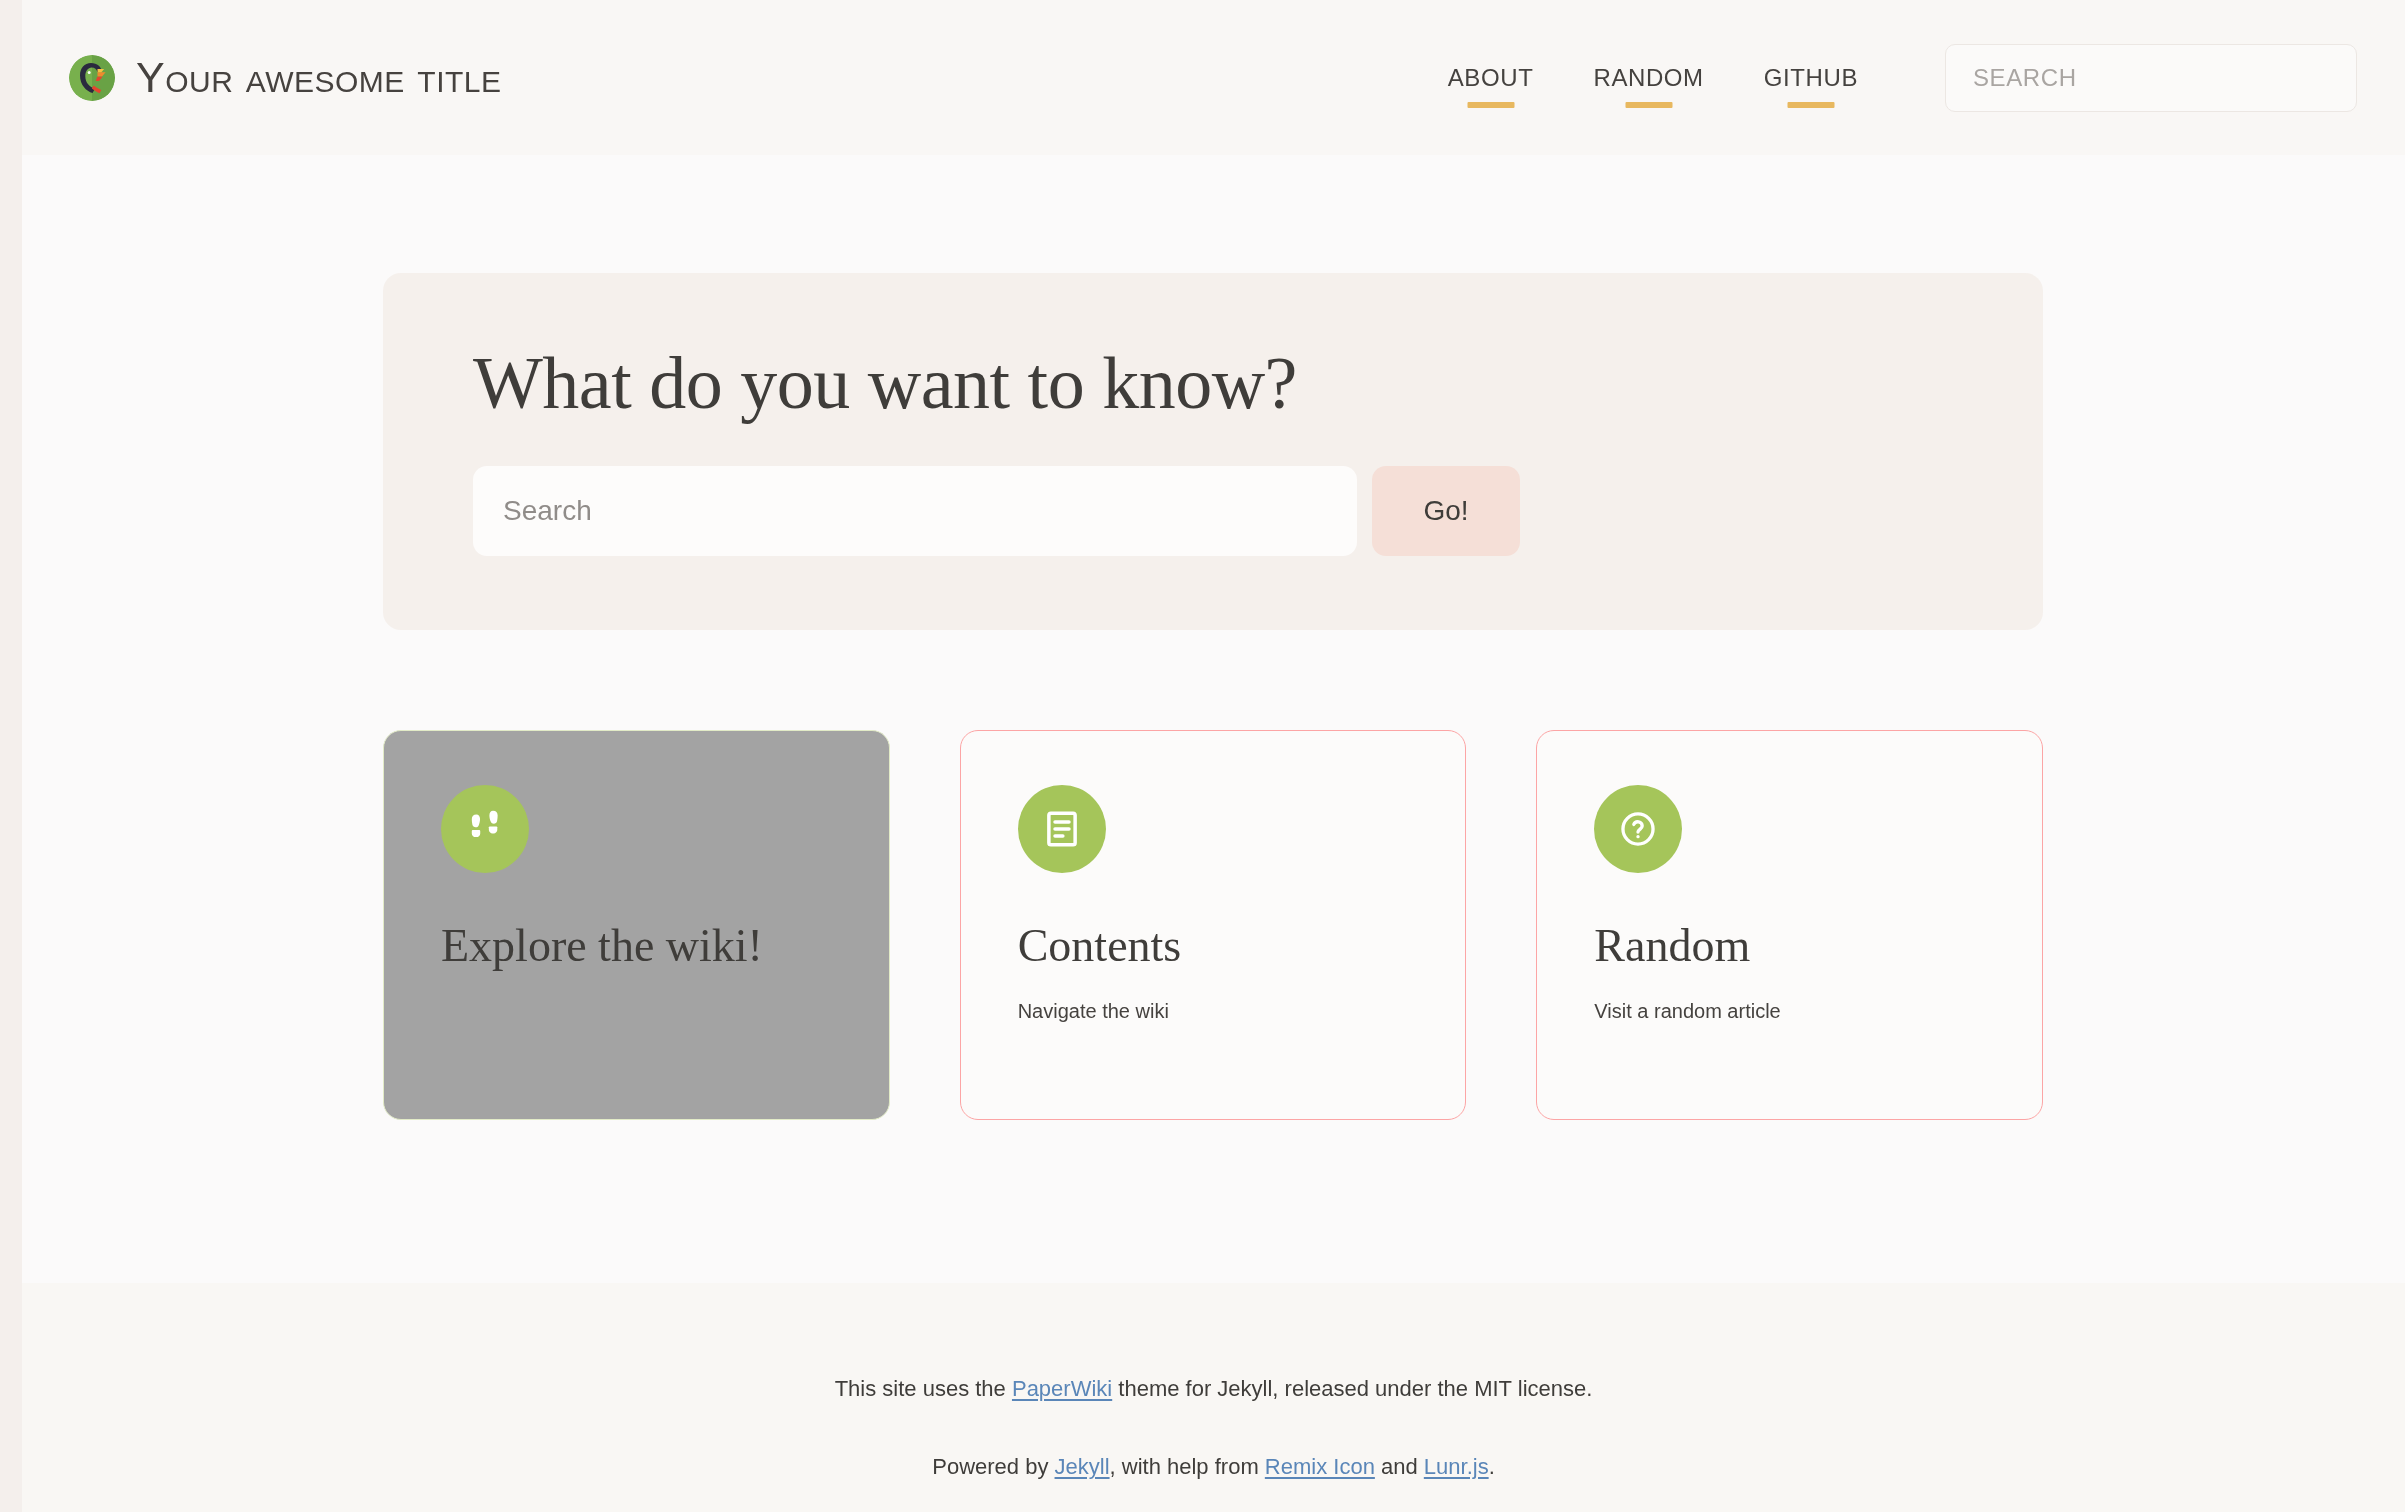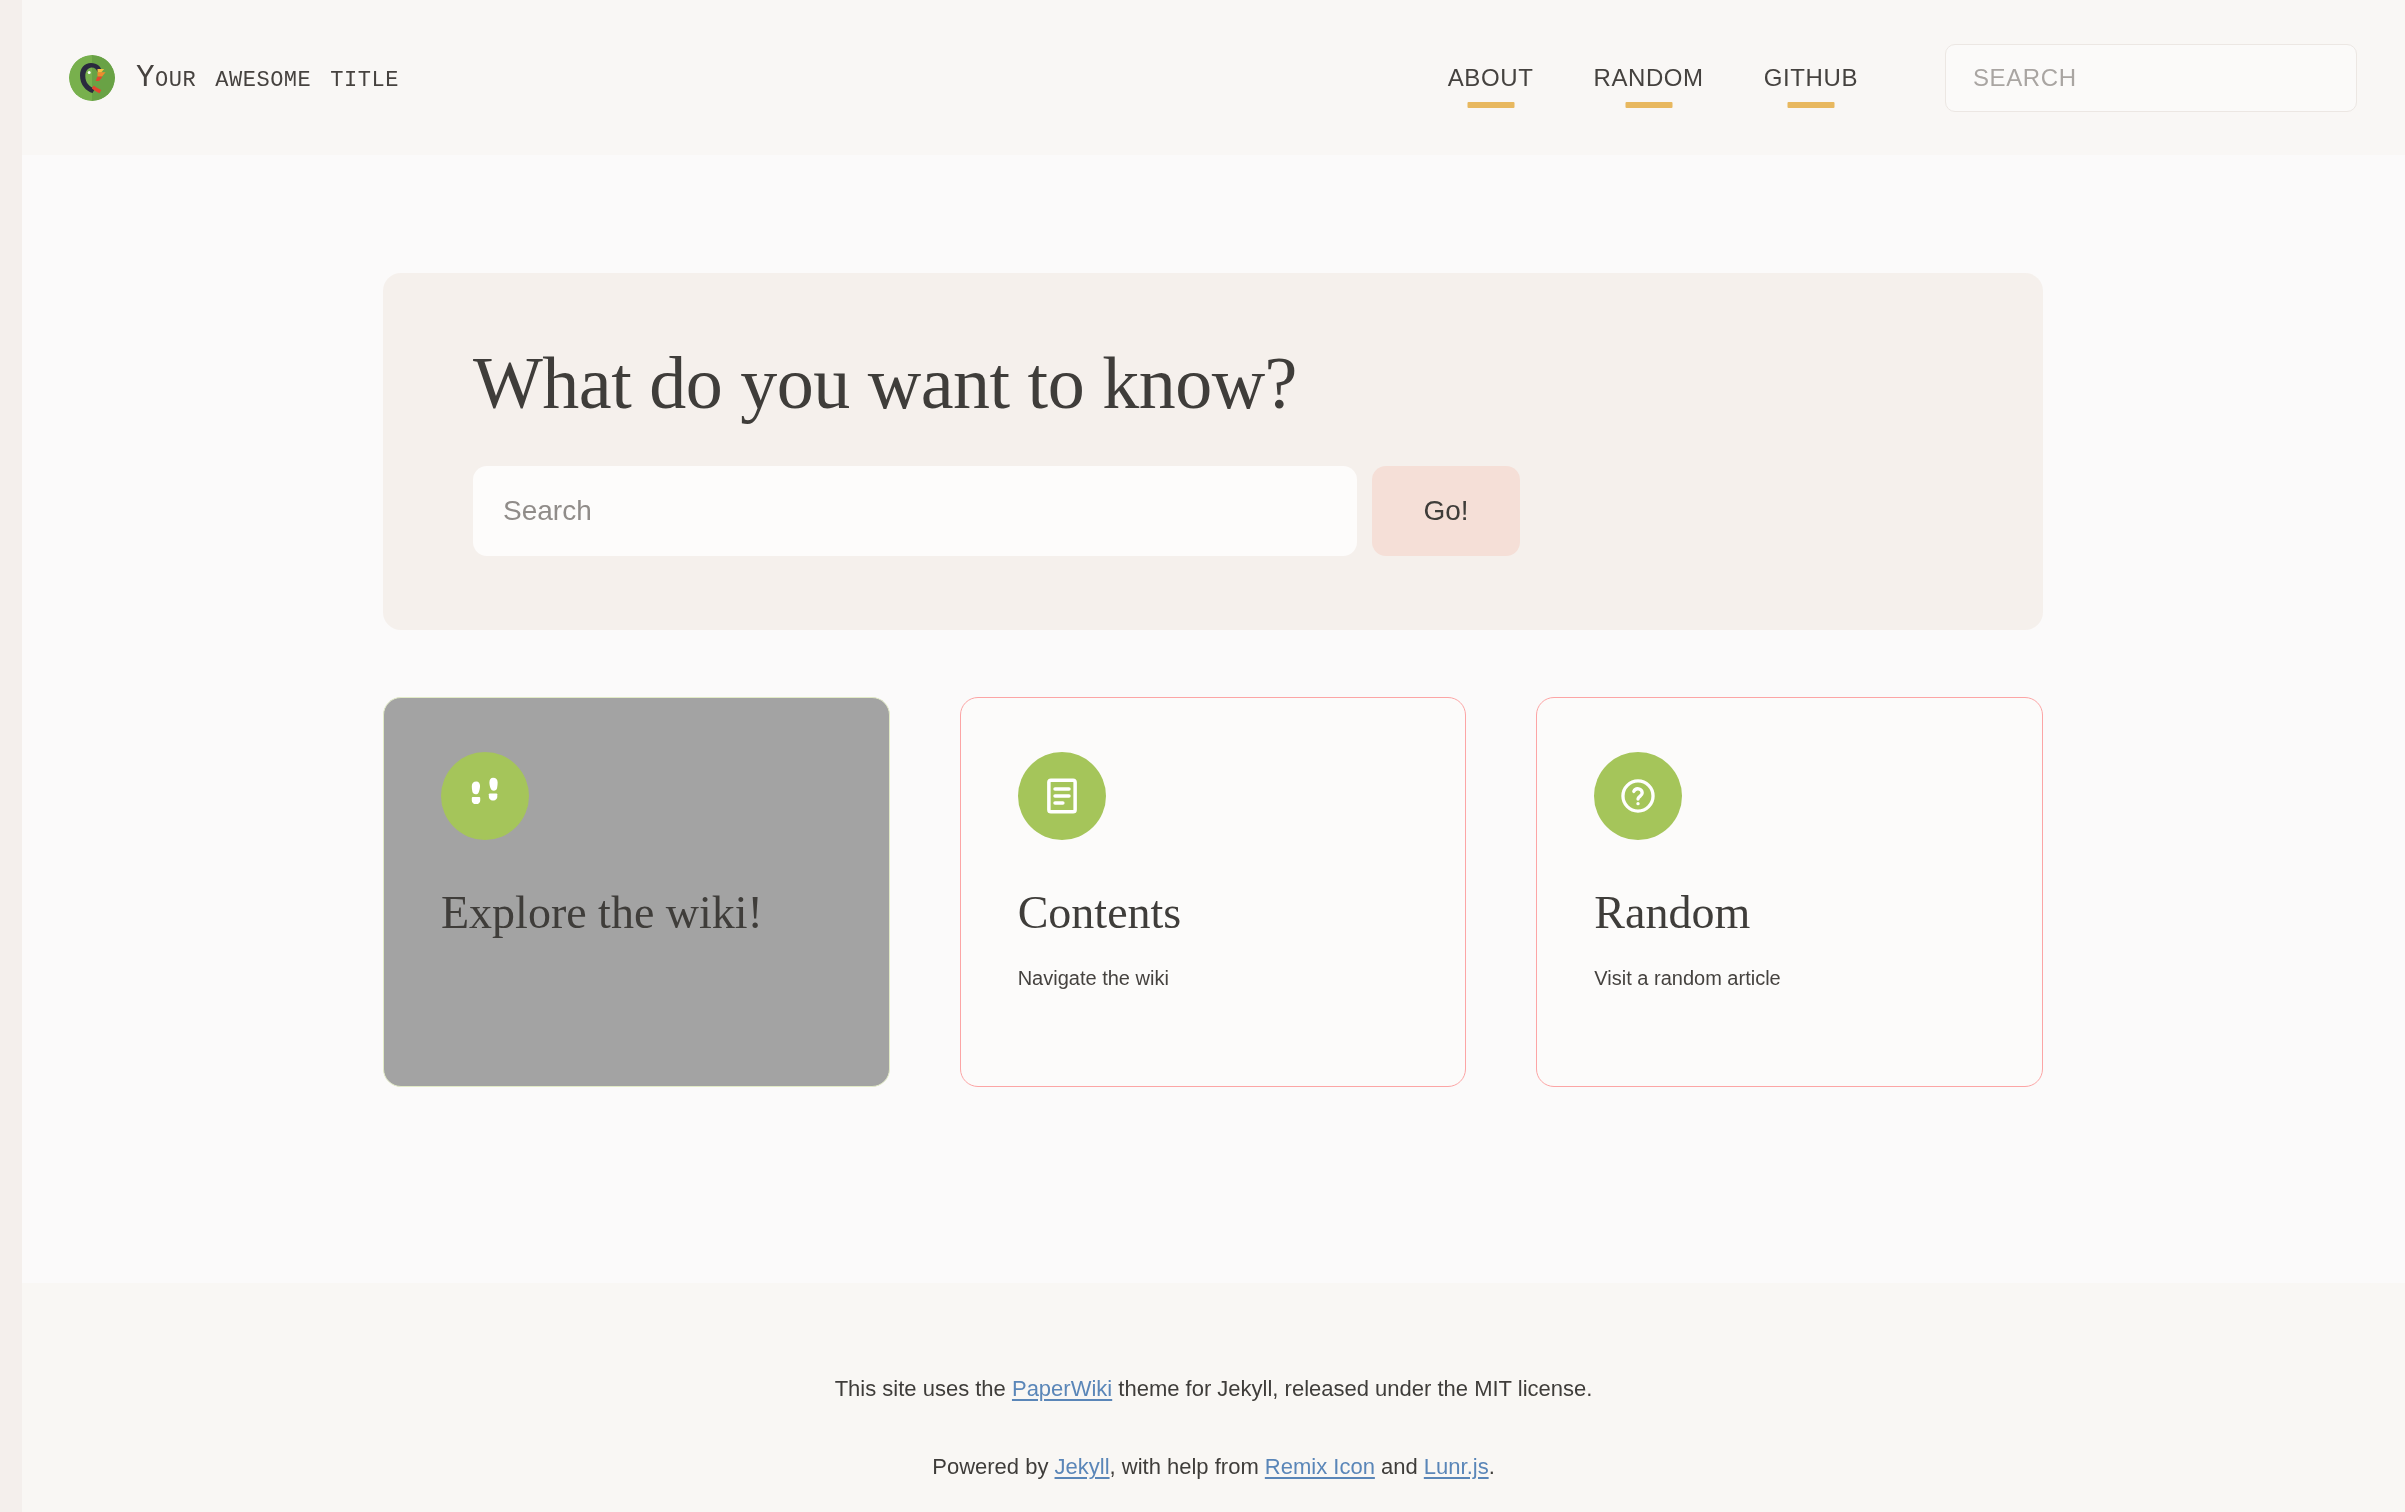--- a/index.html
+++ b/index.html
@@ -45,22 +45,22 @@
   .brand-logo {
     width: 46px;
     height: 46px;
     border-radius: 50%;
     overflow: hidden;
     flex: none;
     display: block;
   }
 
   .brand-title {
-    font-family: Liberation Mono, monospace;
-    font-size: 31px;
+    font-family: Liberation Sans, sans-serif;
+    font-size: 43px;
     letter-spacing: 0.5px;
     color: #46423f;
     font-variant: small-caps;
     text-transform: lowercase;
     white-space: nowrap;
     line-height: 1;
   }
   .brand-title::first-letter { text-transform: uppercase; }
 
   .header-right {
@@ -131,21 +131,21 @@
   .content-wrap {
     width: 1660px;
     margin: 0 auto;
   }
 
   
   .hero {
     background: #f5f0ec;
     border-radius: 18px;
     padding: 73px 90px 74px 90px;
-    margin-bottom: 67px;
+    margin-bottom: 100px;
   }
 
   .hero-title {
     font-family: "Liberation Serif", serif;
     font-weight: normal;
     font-size: 74px;
     line-height: 1.02;
     color: #3f3d3a;
     letter-spacing: -0.5px;
     margin-bottom: 45px;

